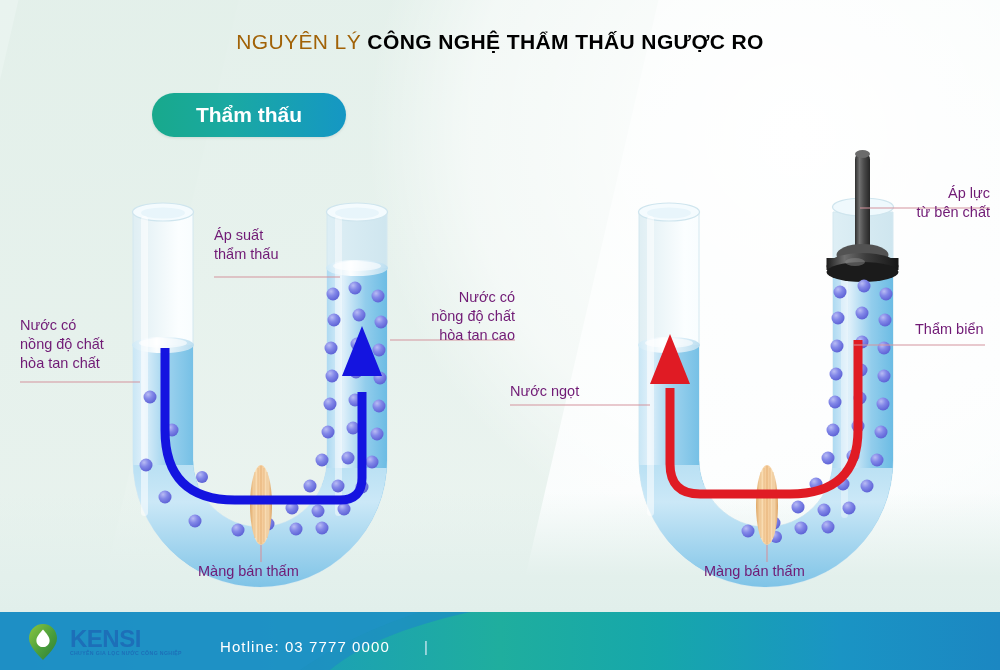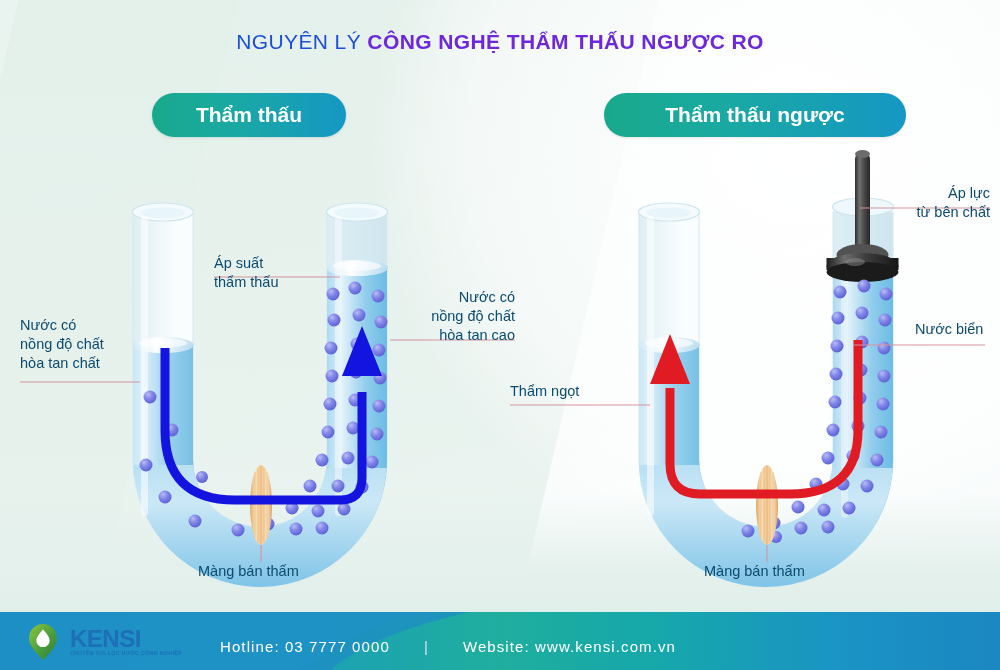--- a/index.html
+++ b/index.html
@@ -33,36 +33,36 @@
   .bg-bottom{
     position:absolute;left:0;bottom:58px;width:1000px;height:120px;
     background:linear-gradient(180deg,rgba(226,240,236,0) 0%,#e3f0ec 70%,#e1efeb 100%);
   }
 
   
   .title{
     position:absolute;top:30px;left:0;width:1000px;text-align:center;
     font-size:21px;letter-spacing:.4px;color:#13a7bd;white-space:nowrap;
   }
-  .title .light{font-weight:400;color:#1d4ed8;}
-  .title .bold{font-weight:bold;color:#6d28d9;}
+  .title .light{font-weight:400;color:#a16207;}
+  .title .bold{font-weight:bold;color:#000000;}
 
   
   .badge{
     position:absolute;height:44px;border-radius:22px;
     background:linear-gradient(90deg,#18a98c 0%,#1aa9a2 40%,#1597c4 100%);
     color:#fff;font-size:21px;font-weight:bold;
     display:flex;align-items:center;justify-content:center;
     box-shadow:0 1px 3px rgba(0,0,0,.10);
   }
   #badge-left{left:152px;top:93px;width:194px;}
   #badge-right{left:604px;top:93px;width:302px;}
 
   
-  .lbl{position:absolute;color:#0c4a6e;font-size:14.5px;line-height:19px;white-space:nowrap;}
+  .lbl{position:absolute;color:#701a75;font-size:14.5px;line-height:19px;white-space:nowrap;}
   .lbl.r{text-align:right;}
 
   
   svg.diagram{position:absolute;left:0;top:0;width:1000px;height:670px;overflow:visible;}
 
   
   .footer{
     position:absolute;left:0;bottom:0;width:1000px;height:58px;
     background:linear-gradient(90deg,#1b86c0 0%,#1b9dbb 26%,#1fae9e 50%,#16a7ab 66%,#1a94c4 84%,#1b87c2 100%);
     overflow:hidden;
@@ -94,23 +94,20 @@
   <div class="bg-diag"></div>
   <div class="bg-wash"></div>
   <div class="bg-bottom"></div>
 
   <div class="title">
     <span class="light">NGUYÊN LÝ </span><span class="bold">CÔNG NGHỆ THẨM THẤU NGƯỢC RO</span>
   </div>
 
   <div class="badge" id="badge-left">
     <span>Thẩm thấu</span>
-  </div>
-  <div class="badge" id="badge-right">
-    <span>Thẩm thấu ngược</span>
   </div>
 
   <svg class="diagram" viewBox="0 0 1000 670">
     <defs>
 
       <linearGradient id="waterH" x1="0" y1="0" x2="1" y2="0">
         <stop offset="0%" stop-color="#bfe2f3"></stop>
         <stop offset="22%" stop-color="#dff0fa"></stop>
         <stop offset="55%" stop-color="#9dd2ee"></stop>
         <stop offset="100%" stop-color="#6fbde4"></stop>
@@ -349,46 +346,46 @@
       <line x1="767" y1="545" x2="767" y2="562"></line>
     </g>
   </svg>
 
   <div class="lbl" style="left:20px;top:316px;">
     <div>Nước có</div>
     <div>nồng độ chất</div>
     <div>hòa tan chất</div>
   </div>
 
-  <div class="lbl" style="left:214px;top:254px;">
+  <div class="lbl" style="left:214px;top:226px;">
     <div>Áp suất</div>
     <div>thẩm thấu</div>
   </div>
 
   <div class="lbl r" style="left:395px;top:288px;width:120px;">
     <div>Nước có</div>
     <div>nồng độ chất</div>
     <div>hòa tan cao</div>
   </div>
 
   <div class="lbl" style="left:198px;top:562px;">
     <span>Màng bán thấm</span>
   </div>
 
   <div class="lbl r" style="left:870px;top:184px;width:120px;">
     <div>Áp lực</div>
     <div>từ bên chất</div>
   </div>
 
   <div class="lbl" style="left:915px;top:320px;">
-    <span>Nước biển</span>
+    <span>Thẩm biển</span>
   </div>
 
   <div class="lbl" style="left:510px;top:382px;">
-    <span>Thẩm ngọt</span>
+    <span>Nước ngọt</span>
   </div>
 
   <div class="lbl" style="left:704px;top:562px;">
     <span>Màng bán thấm</span>
   </div>
 
   <div class="footer">
     <svg class="wave" viewBox="0 0 620 58" preserveAspectRatio="none">
       <path d="M0,0 H470 C400,16 360,34 330,58 H0 Z" fill="#1d8cc4" opacity=".75"></path>
       <path d="M0,0 H420 C360,20 330,38 300,58 H0 Z" fill="#2093c7" opacity=".6"></path>
@@ -406,17 +403,16 @@
         <path d="M23,3 C31,3 37,9.4 37,17.3 C37,26 27.5,34 23,39 C18.5,34 9,26 9,17.3 C9,9.4 15,3 23,3 Z" fill="url(#ping)"></path>
         <path d="M23,8.5 C26.6,12.6 29.6,15.8 29.6,19.4 C29.6,23.2 26.6,26.1 23,26.1 C19.4,26.1 16.4,23.2 16.4,19.4 C16.4,15.8 19.4,12.6 23,8.5 Z" fill="#ffffff"></path>
       </svg>
       <div class="logo-word">KENSI</div>
       <div class="logo-tag">CHUYÊN GIA LỌC NƯỚC CÔNG NGHIỆP</div>
     </div>
 
     <div class="footer-text">
       <span>Hotline: 03 7777 0000</span>
       <span class="footer-sep">|</span>
-      <span>Website: www.kensi.com.vn</span>
     </div>
   </div>
 
 </div>
 
 </body></html>

